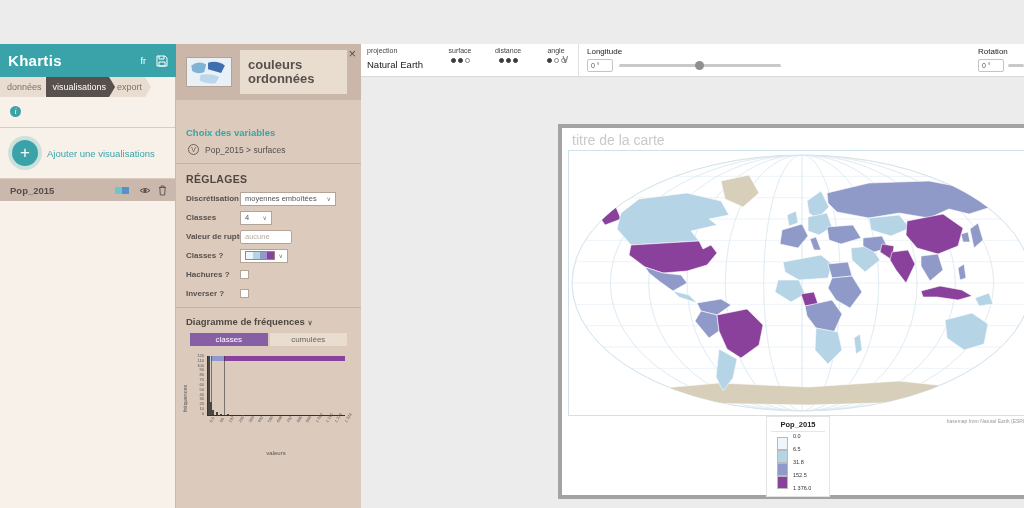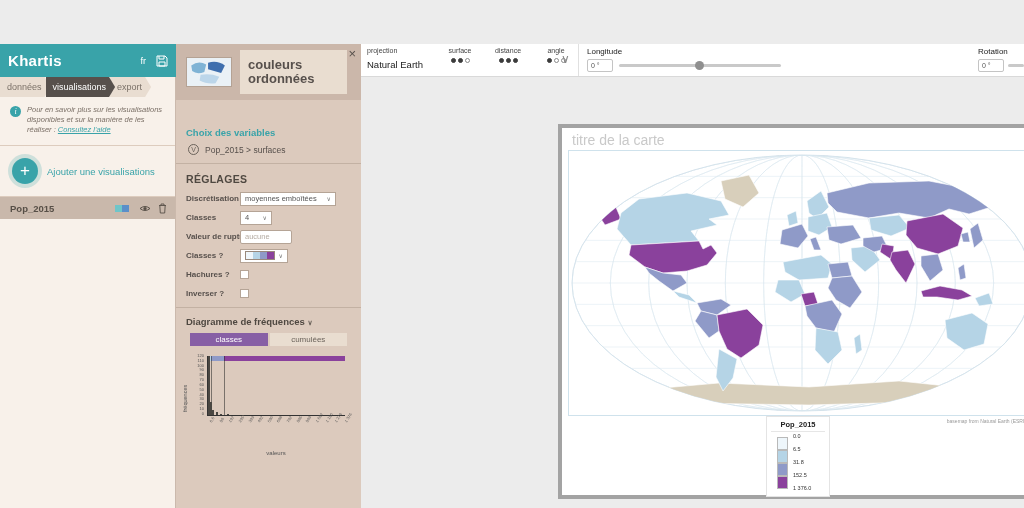--- a/index.html
+++ b/index.html
@@ -168,24 +168,20 @@
   </div>
 
   <div class="sidebar">
     <div class="tabs" id="sidebar-tabs">
       <div class="tab">données</div>
       <div class="tab active">visualisations</div>
       <div class="tab">export</div>
     </div>
     <div class="helpbox">
       <span class="info-i">i</span>
-      <span class="helptext">
-        <span>Pour en savoir plus sur les visualisations disponibles et sur la manière de les réaliser :</span>
-        <a>Consultez l'aide</a>
-      </span>
     </div>
     <div class="addrow">
       <div class="plus">+</div>
       <span class="addlabel">Ajouter une visualisations</span>
     </div>
     <div class="layer">
       <span class="lname">Pop_2015</span>
       <span class="chip" id="layer-chip">
           <span style="background: rgb(111, 197, 201);"></span>
           <span style="background: rgb(91, 143, 201);"></span>

